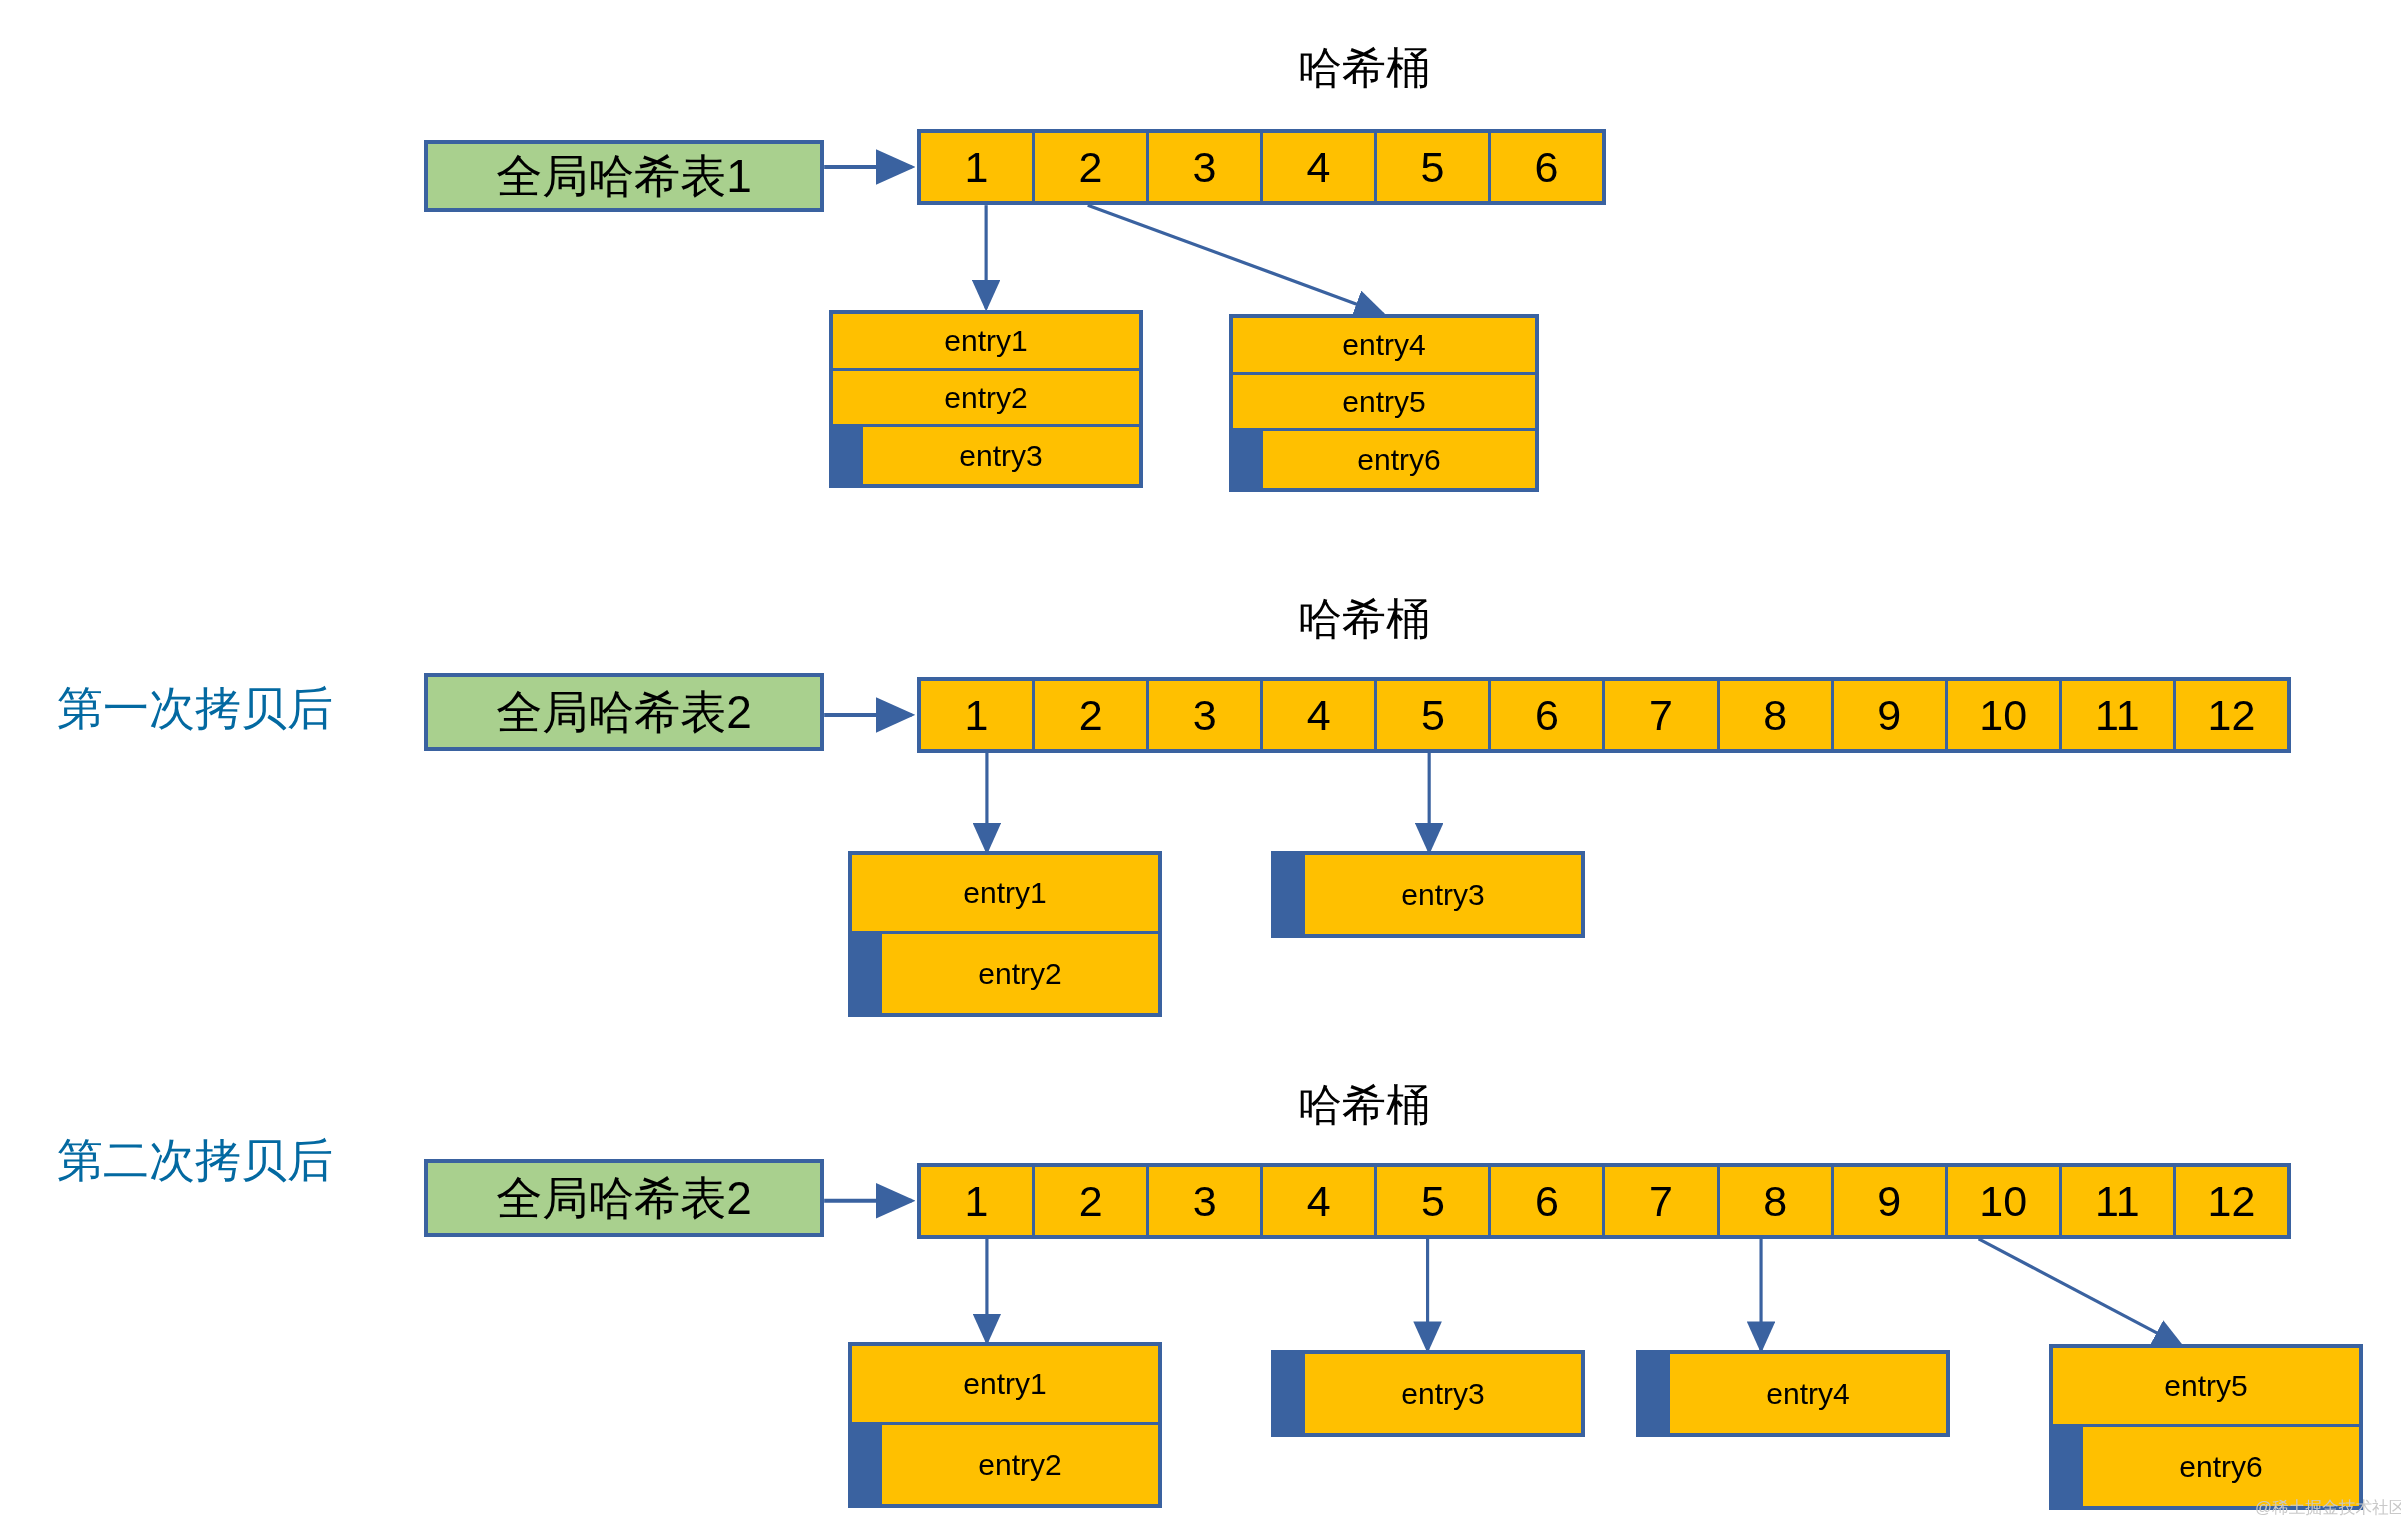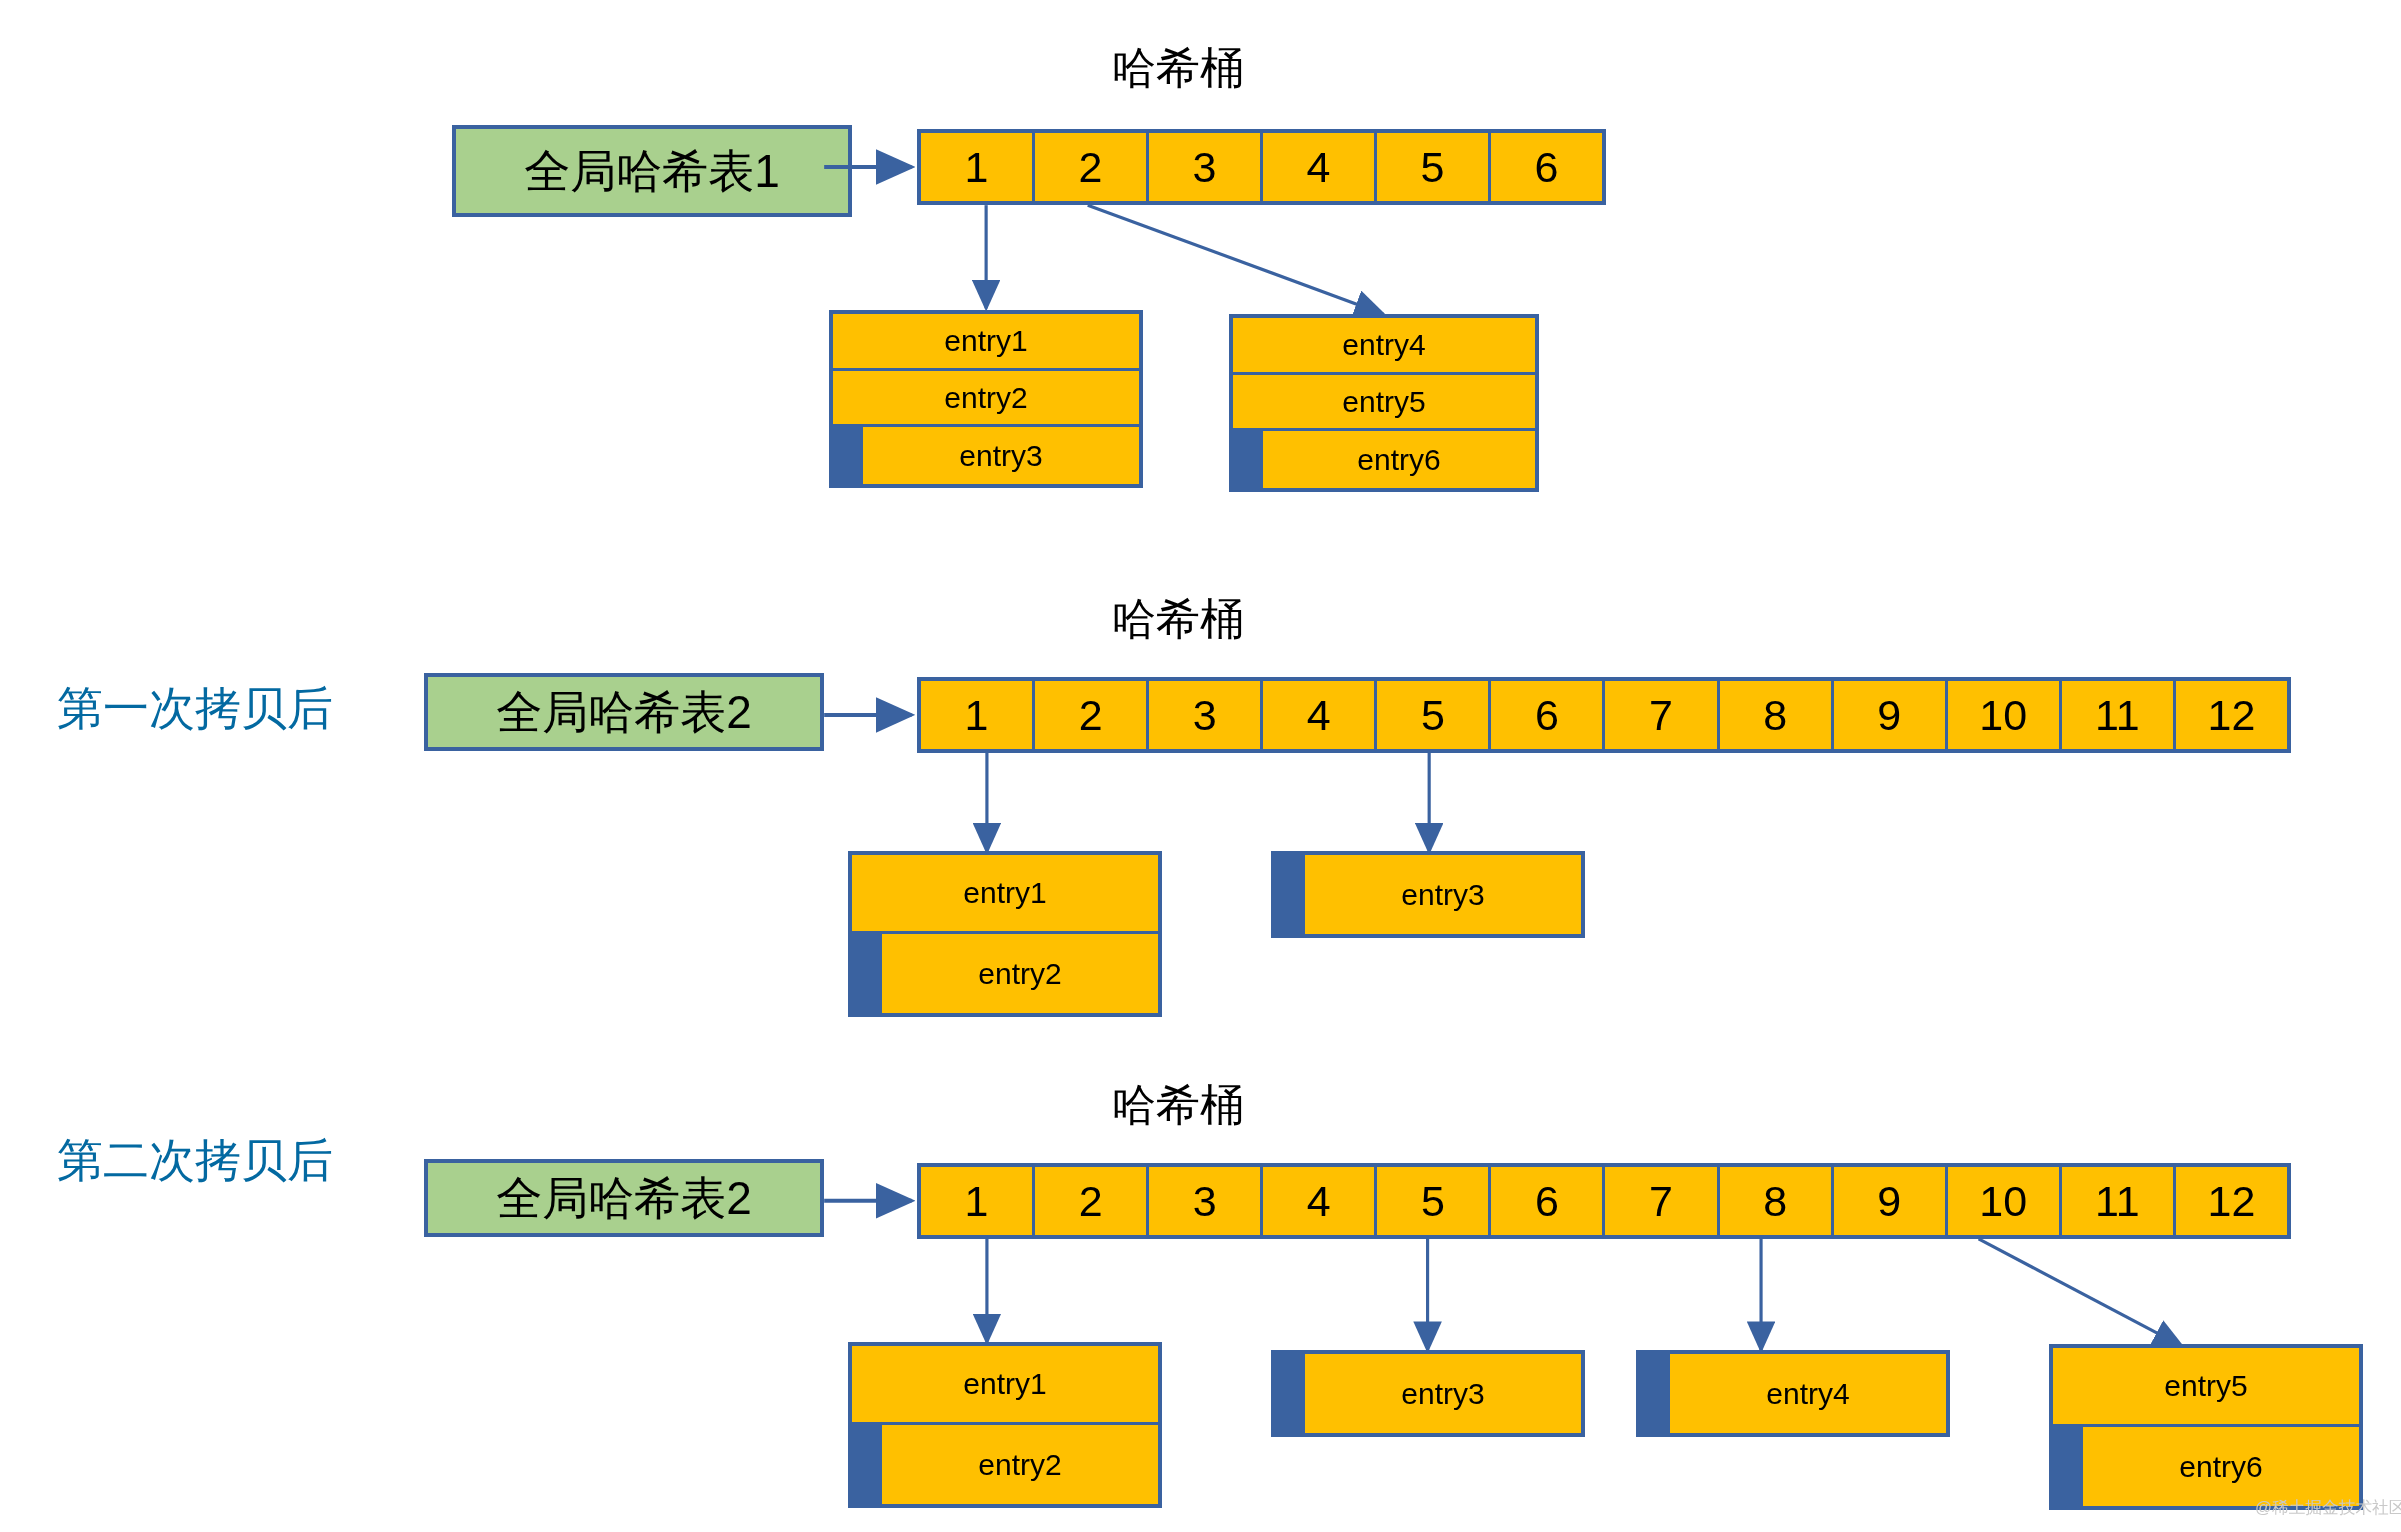--- a/index.html
+++ b/index.html
@@ -51,21 +51,21 @@
     white-space: nowrap;
     z-index: 3;
   }
 
   
   .bucket-title {
     font-size: 44px;
     line-height: 1;
     color: #000;
     white-space: nowrap;
-    text-align: left;
+    text-align: right;
     z-index: 3;
   }
 
   
   .bucket-array {
     display: flex;
     box-sizing: border-box;
     border: 4px solid #3A62A0;
     background: #3A62A0;
     z-index: 3;
@@ -143,21 +143,21 @@
 
     <line x1="1798" y1="1560" x2="1798" y2="1700" stroke="#3A62A0" stroke-width="4" marker-end="url(#ah)"></line>
 
     <line x1="2218" y1="1560" x2="2218" y2="1700" stroke="#3A62A0" stroke-width="4" marker-end="url(#ah)"></line>
 
     <line x1="2492" y1="1560" x2="2748" y2="1695" stroke="#3A62A0" stroke-width="4" marker-end="url(#ah)"></line>
   </svg>
 
   <div class="bucket-title abs" style="left:1112px; top:46px; width:318px;">哈希桶</div>
 
-  <div class="table-box abs" style="left:424px; top:125px; width:400px; height:92px;margin-left:28px;">全局哈希表1</div>
+  <div class="table-box abs" style="left:424px; top:140px; width:400px; height:72px;">全局哈希表1</div>
 
   <div class="bucket-array abs" style="left:917px; top:129px; width:689px; height:76px;">
     <div class="bucket-cell">1</div>
     <div class="bucket-cell">2</div>
     <div class="bucket-cell">3</div>
     <div class="bucket-cell">4</div>
     <div class="bucket-cell">5</div>
     <div class="bucket-cell">6</div>
   </div>
 

